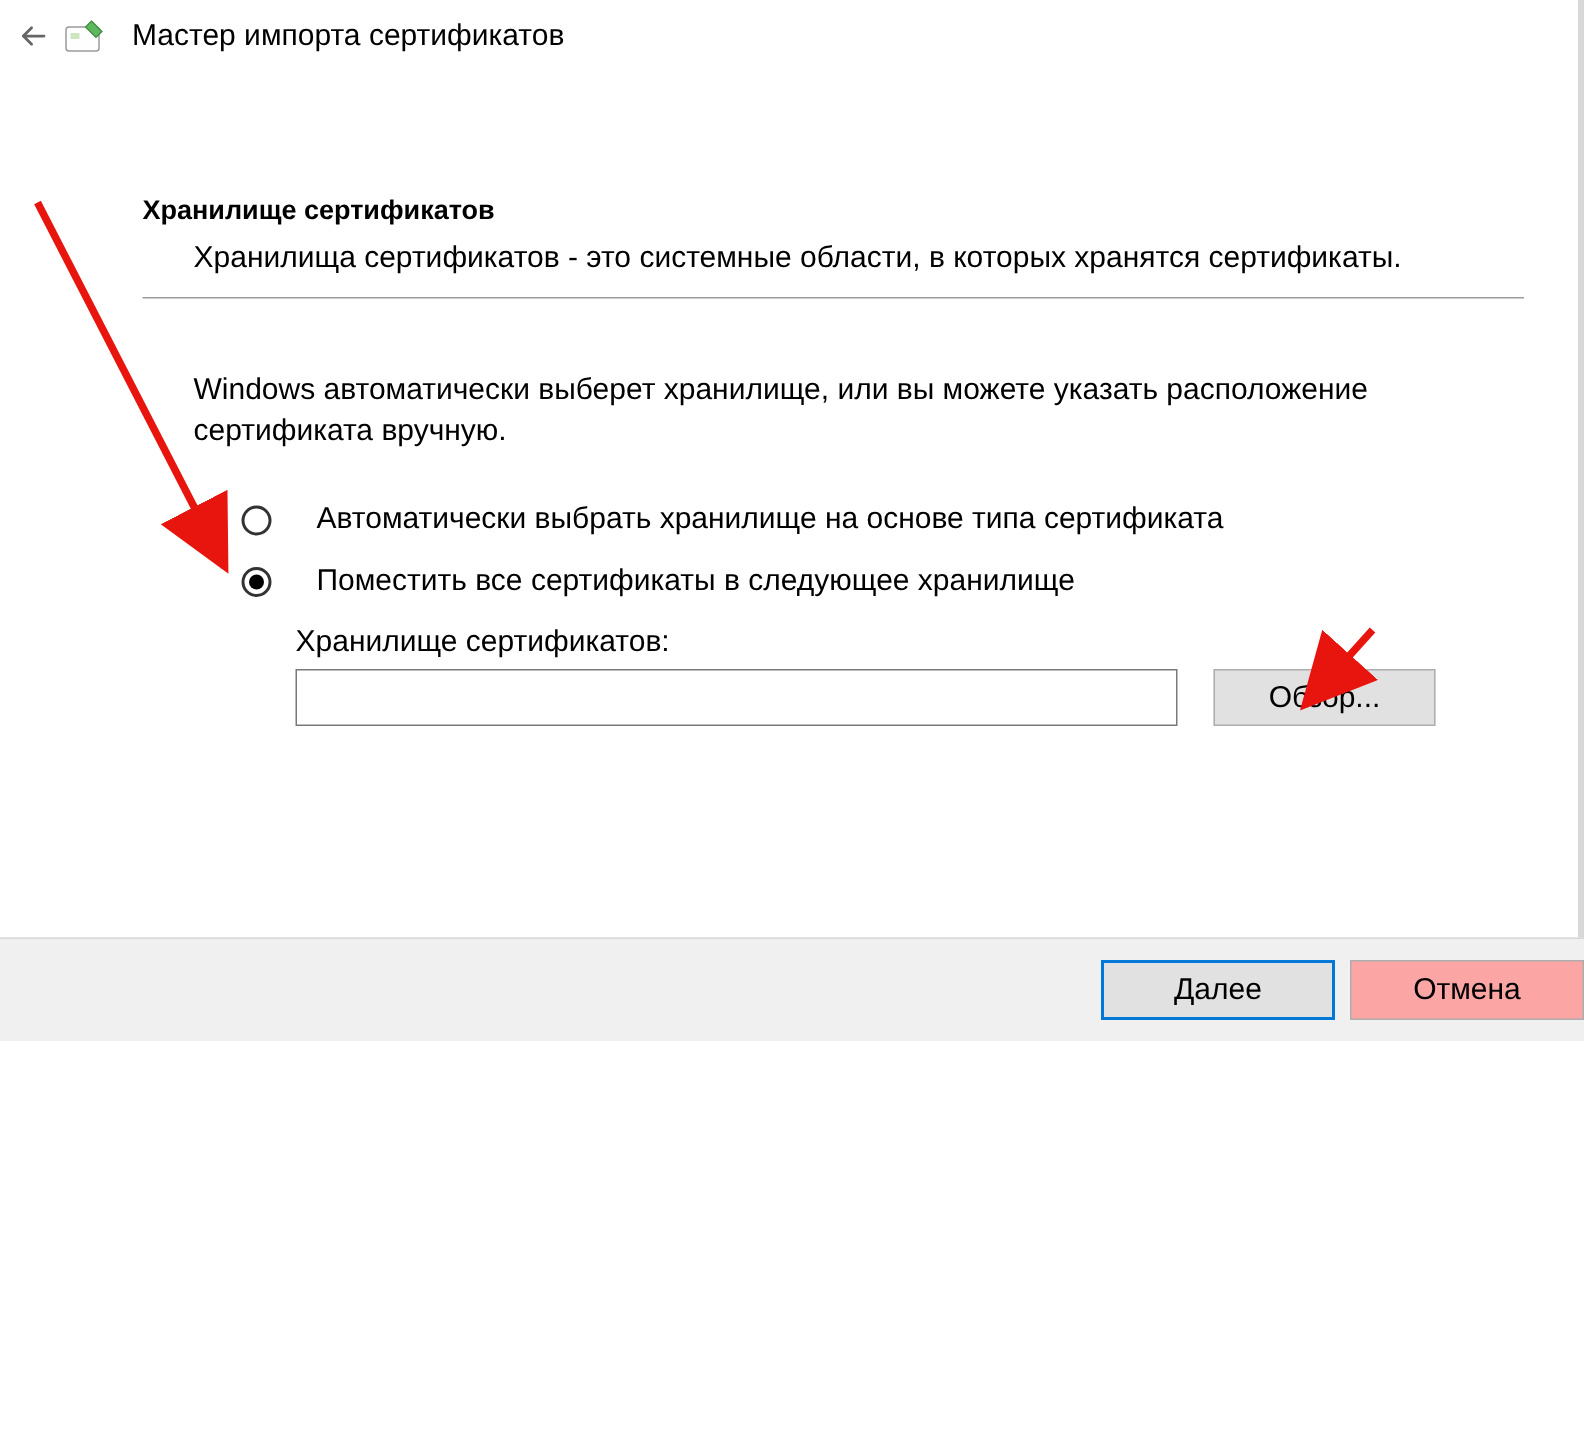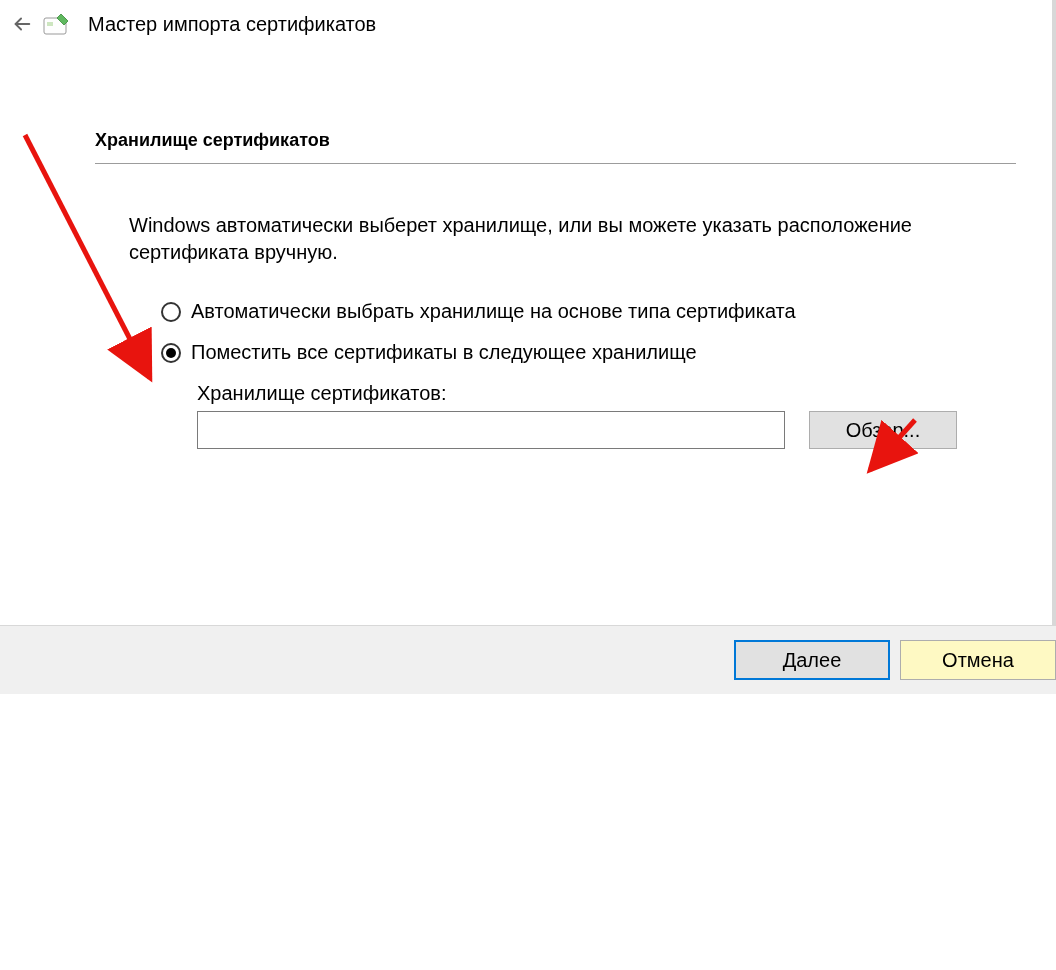--- a/index.html
+++ b/index.html
@@ -75,20 +75,21 @@
     margin-bottom: 34px;
   }
   .radio-group {
     padding-left: 66px;
   }
   .radio-row {
     display: flex;
     align-items: center;
     margin-bottom: 18px;
     cursor: default;
+    gap: 20px;
   }
   .radio-outer {
     width: 20px;
     height: 20px;
     border: 2px solid #333;
     border-radius: 50%;
     margin-right: 10px;
     display: flex;
     align-items: center;
     justify-content: center;
@@ -144,21 +145,21 @@
     background: #f0f0f0;
     display: flex;
     align-items: center;
     justify-content: flex-end;
     gap: 10px;
   }
   .btn {
     width: 156px;
     height: 40px;
     font-size: 20px;
-    background: #fef9c3;
+    background: #fca5a5;
     border: 1px solid #adadad;
     cursor: pointer;
   }
   .btn.primary {
     border: 2px solid #0078d7;
     background: #e1e1e1;
   }
   .right-edge {
     position: absolute;
     right: 0;
@@ -191,20 +192,21 @@
         <rect x="1" y="6" width="22" height="16" rx="2" fill="#fefefe" stroke="#9a9a9a" stroke-width="1"></rect>
         <rect x="4" y="10" width="6" height="4" fill="#cde6c0"></rect>
         <path d="M18 2 L25 9 L21 13 L14 6 Z" fill="#5fb85f" stroke="#3a8a3a" stroke-width="0.8"></path>
       </svg>
     </div>
     <div class="title">Мастер импорта сертификатов</div>
   </div>
 
   <div class="content">
     <div class="section-heading">Хранилище сертификатов</div>
+    <div class="section-desc">Хранилища сертификатов - это системные области, в которых хранятся сертификаты.</div>
     <hr class="divider">
     <div class="paragraph">Windows автоматически выберет хранилище, или вы можете указать расположение сертификата вручную.</div>
 
     <div class="radio-group">
       <div class="radio-row">
         <div class="radio-outer">
             <div class="radio-inner"></div>
           </div>
         <div class="radio-label">Автоматически выбрать хранилище на основе типа сертификата</div>
       </div>

